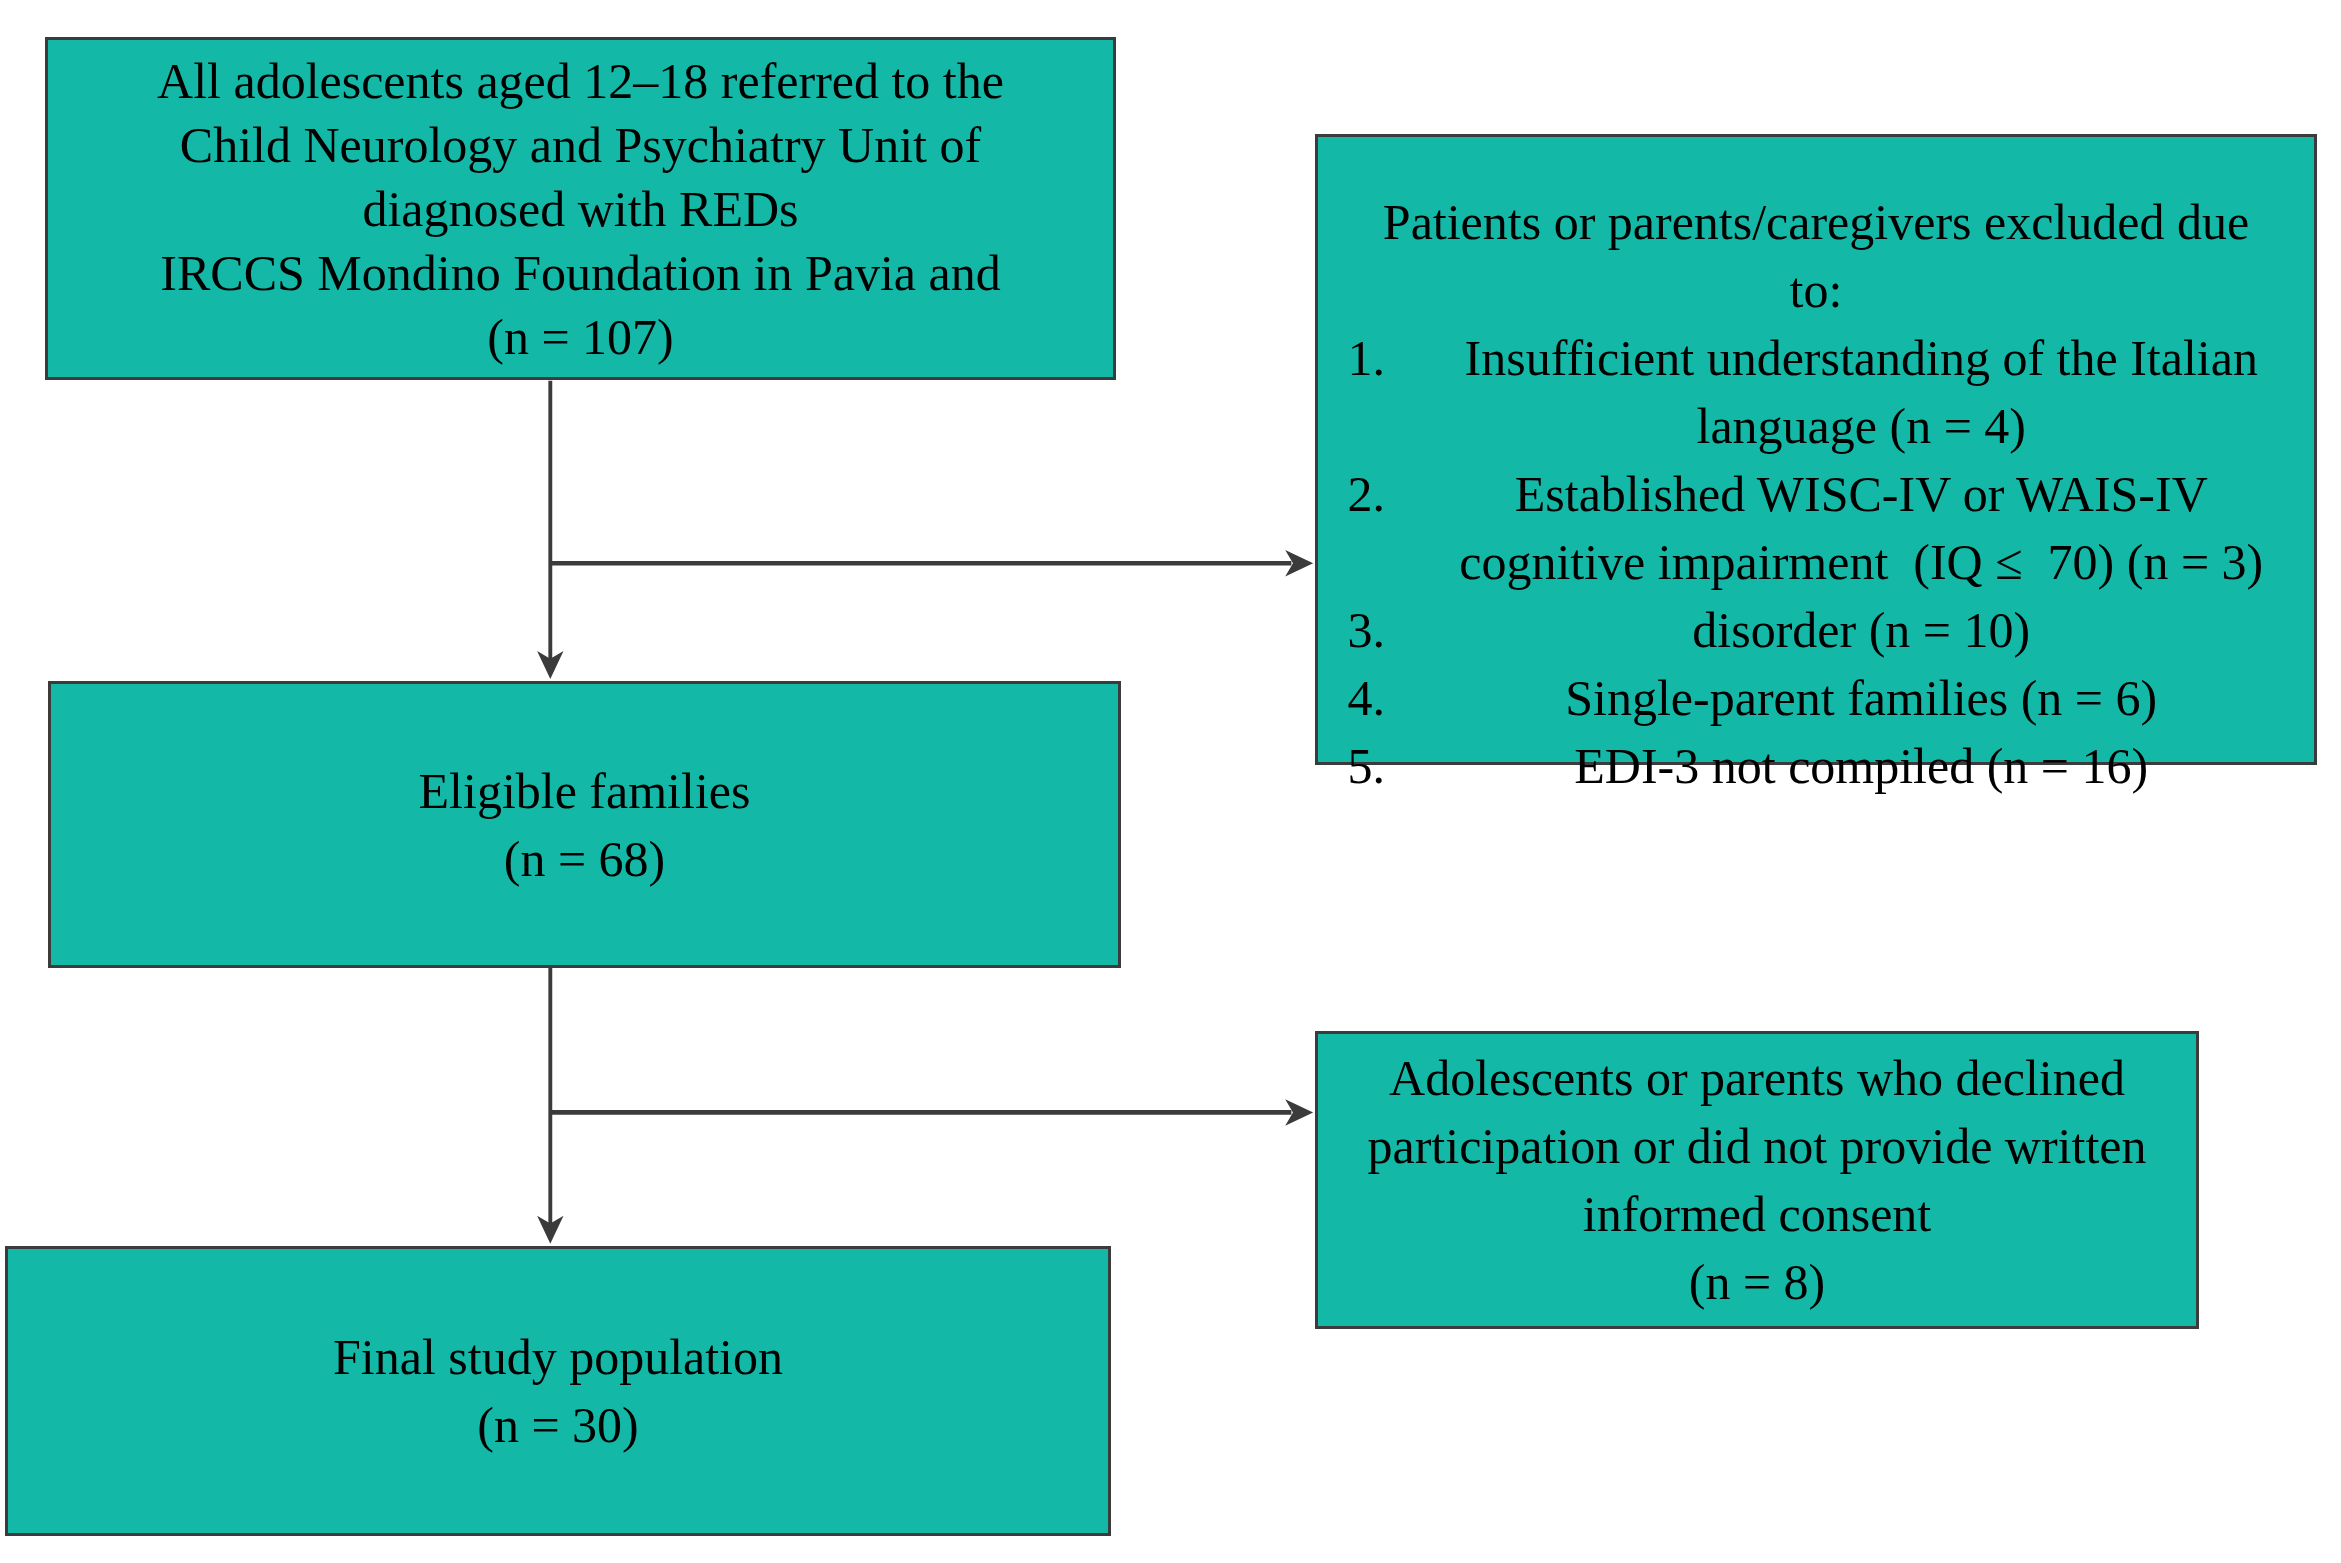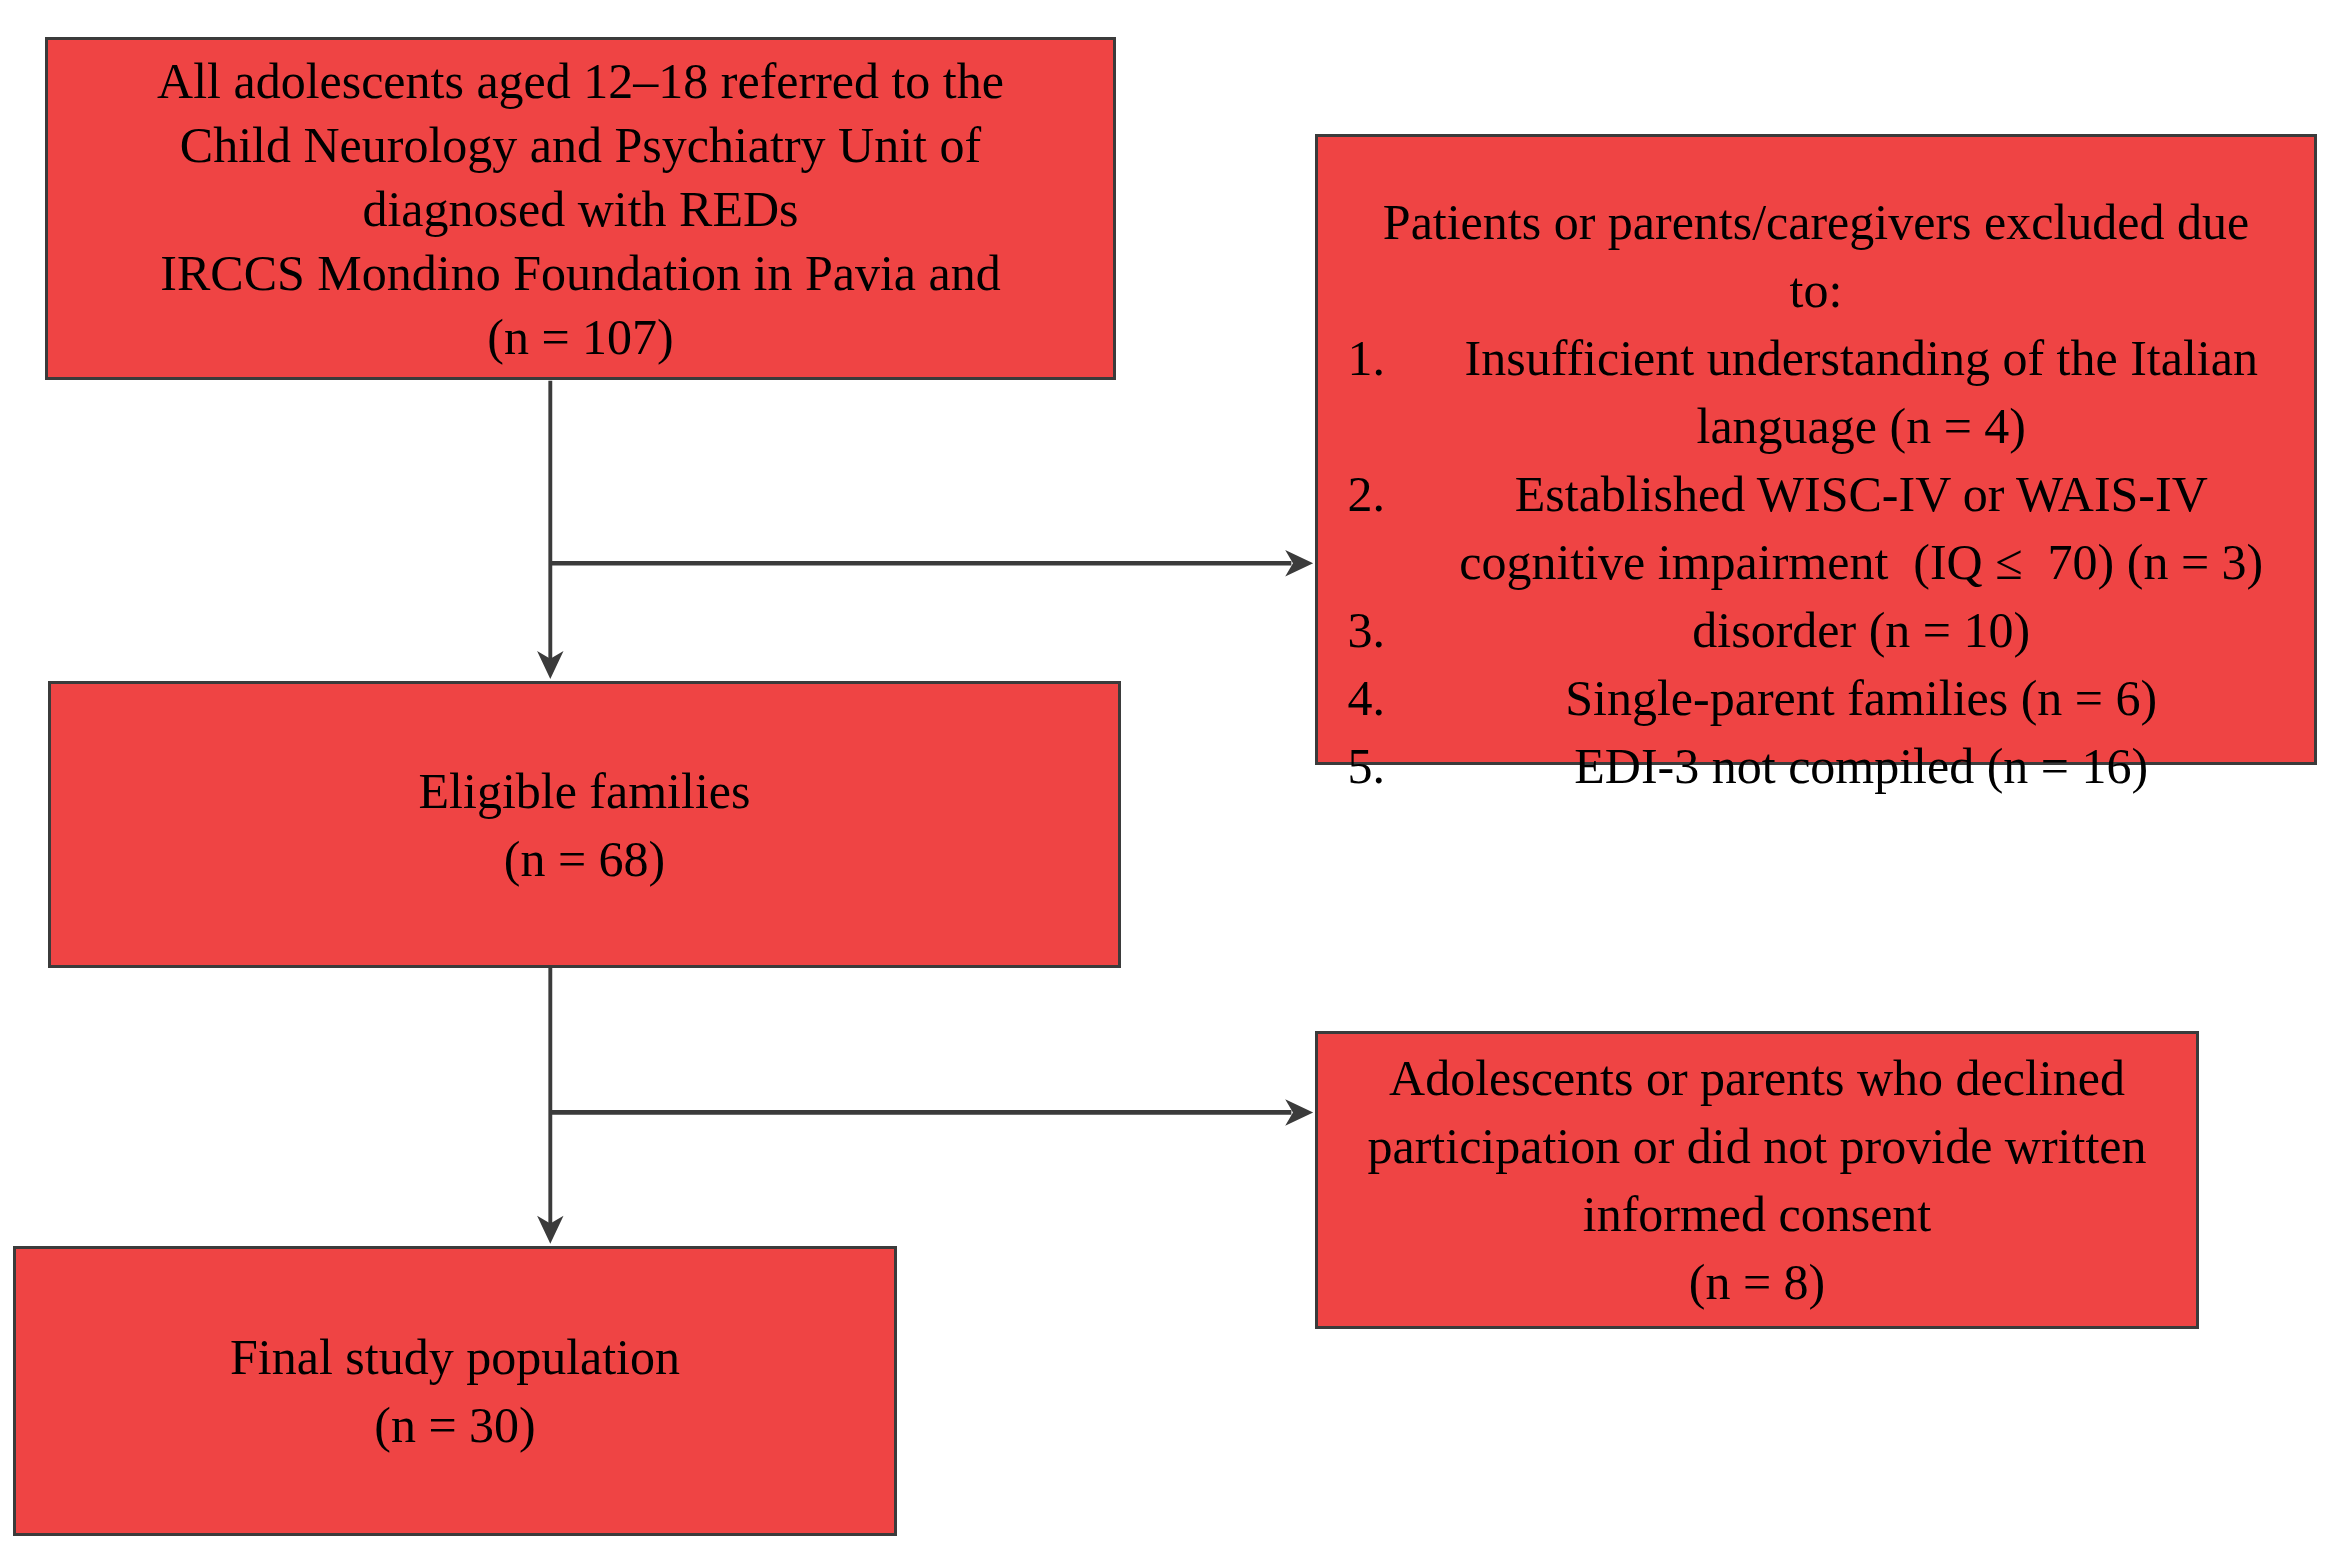--- a/index.html
+++ b/index.html
@@ -9,21 +9,21 @@
     height: 1563px;
     background: #ffffff;
     font-family: "Liberation Serif", "DejaVu Serif", serif;
     color: #000000;
     overflow: hidden;
   }
   .flowbox {
     position: absolute;
     box-sizing: border-box;
     border: 3.9px solid #3b3b3b;
-    background: #ef4444;
+    background: #14b8a6;
   }
   .centered-text {
     display: flex;
     flex-direction: column;
     justify-content: center;
     align-items: center;
     text-align: center;
   }
   .line {
     white-space: pre;
@@ -109,21 +109,21 @@
     <div class="line">(n = 68)</div>
   </div>
 
   <div class="flowbox centered-text" style="left:1315px; top:1031px; width:884px; height:298px;">
     <div class="line">Adolescents or parents who declined</div>
     <div class="line">participation or did not provide written</div>
     <div class="line">informed consent</div>
     <div class="line">(n = 8)</div>
   </div>
 
-  <div class="flowbox centered-text" style="left:13px; top:1246px; width:884px; height:290px;">
+  <div class="flowbox centered-text" style="left:5px; top:1246px; width:1106px; height:290px;">
     <div class="line">Final study population</div>
     <div class="line">(n = 30)</div>
   </div>
 
   <svg class="arrows-layer" viewBox="0 0 3014 2012" xmlns="http://www.w3.org/2000/svg">
 
     <line x1="708" y1="490" x2="708" y2="850" stroke="#3b3b3b" stroke-width="5"></line>
     <path d="M708,874 L691,838 L708,848 L725,838 Z" fill="#3b3b3b"></path>
 
     <line x1="708" y1="725" x2="1662" y2="725" stroke="#3b3b3b" stroke-width="6"></line>

